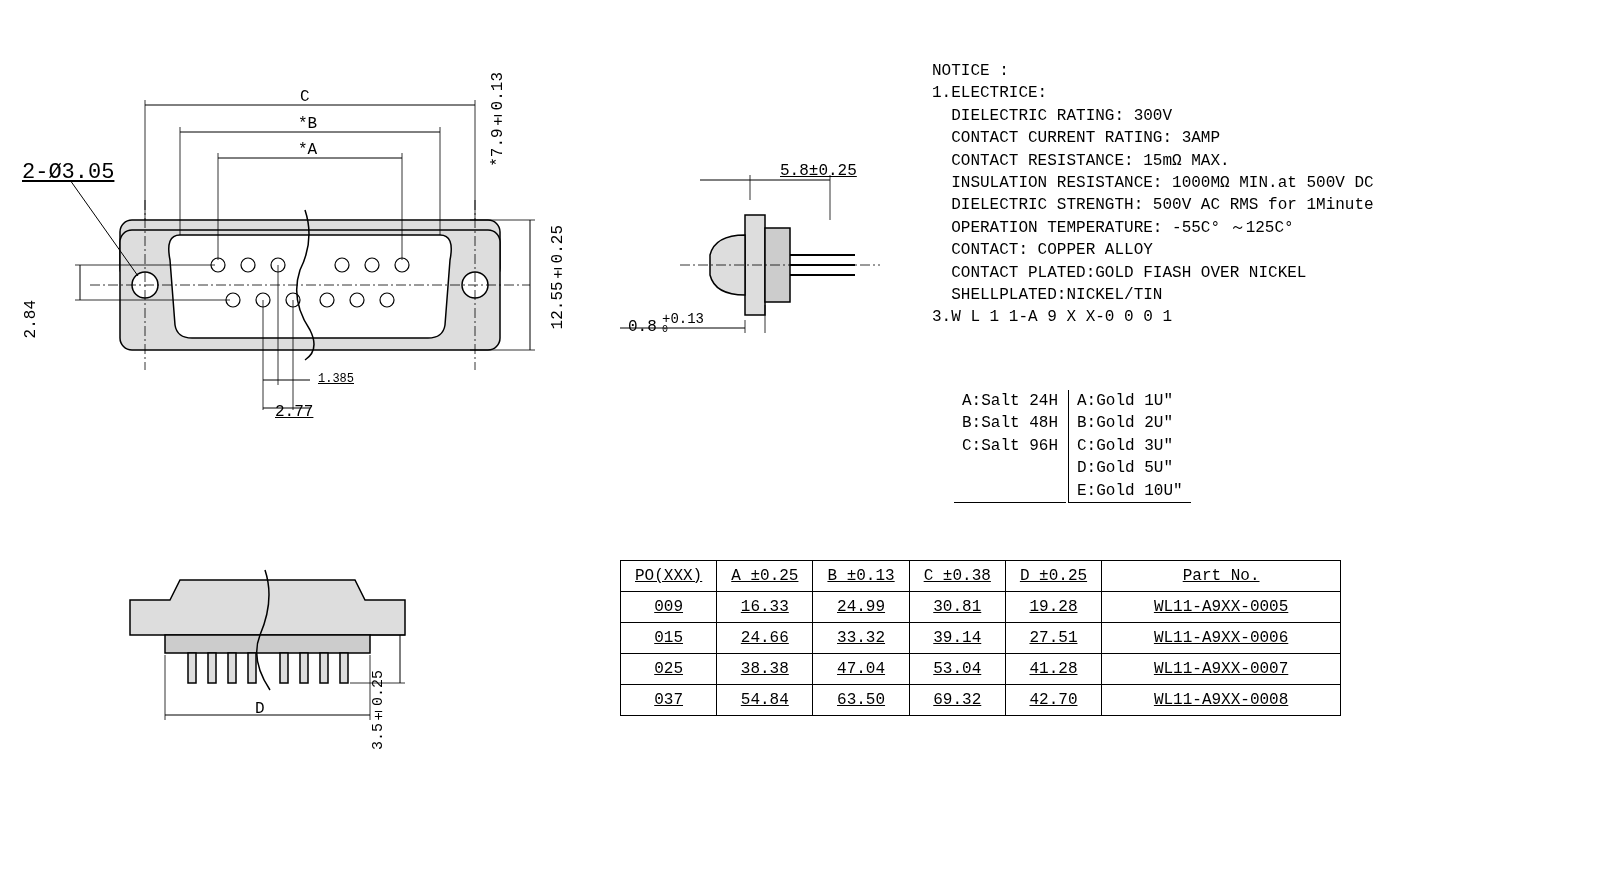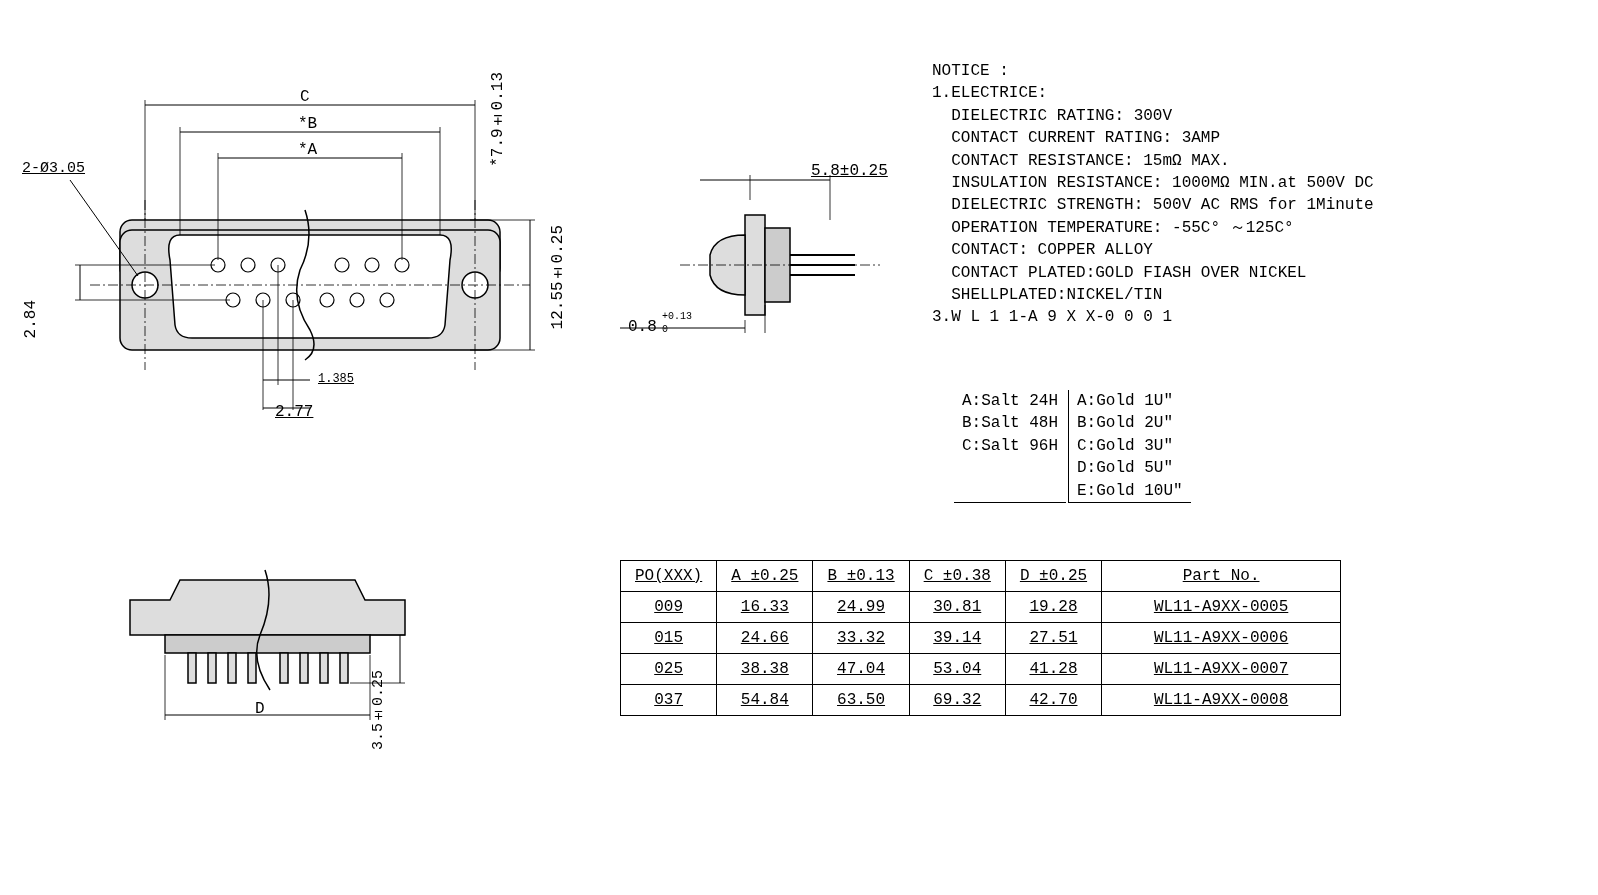--- a/index.html
+++ b/index.html
@@ -129,21 +129,21 @@
 
   <line x1="30" y1="195" x2="30" y2="230" stroke="#000" stroke-width="1"></line>
   <line x1="25" y1="195" x2="165" y2="195" stroke="#000" stroke-width="0.8"></line>
   <line x1="25" y1="230" x2="180" y2="230" stroke="#000" stroke-width="0.8"></line>
 </svg>
 <span class="label" style="left:300px; top:88px; font-size:16px;">C</span>
 <span class="label" style="left:298px; top:115px; font-size:16px;">*B</span>
 <span class="label" style="left:298px; top:141px; font-size:16px;">*A</span>
 <span class="label vert" style="left:489px; top:72px; font-size:16px;">*7.9±0.13</span>
 <span class="label vert" style="left:549px; top:225px; font-size:16px;">12.55±0.25</span>
-<span class="label" style="left:22px; top:160px; font-size:15px; text-decoration:underline;">2-Ø3.05</span>
+<span class="label" style="left:22px; top:160px; font-size:22px; text-decoration:underline;">2-Ø3.05</span>
 <span class="label vert" style="left:22px; top:300px; font-size:16px;">2.84</span>
 <span class="label" style="left:318px; top:372px; font-size:12px; text-decoration:underline;">1.385</span>
 <span class="label" style="left:275px; top:403px; font-size:16px; text-decoration:underline;">2.77</span>
 
 <svg width="300" height="220" viewBox="0 0 300 220" style="left:620px; top:160px;">
   <line x1="80" y1="20" x2="210" y2="20" stroke="#000" stroke-width="1"></line>
   <line x1="130" y1="15" x2="130" y2="40" stroke="#000" stroke-width="0.8"></line>
   <line x1="210" y1="15" x2="210" y2="60" stroke="#000" stroke-width="0.8"></line>
 
   <rect x="125" y="55" width="20" height="100" fill="#ddd" stroke="#000" stroke-width="1.5"></rect>
@@ -153,23 +153,23 @@
   <line x1="170" y1="95" x2="235" y2="95" stroke="#000" stroke-width="2"></line>
   <line x1="170" y1="105" x2="235" y2="105" stroke="#000" stroke-width="2"></line>
   <line x1="170" y1="115" x2="235" y2="115" stroke="#000" stroke-width="2"></line>
 
   <line x1="60" y1="105" x2="260" y2="105" stroke="#000" stroke-width="0.8" stroke-dasharray="10 3 2 3"></line>
 
   <line x1="0" y1="168" x2="125" y2="168" stroke="#000" stroke-width="1"></line>
   <line x1="125" y1="160" x2="125" y2="173" stroke="#000" stroke-width="0.8"></line>
   <line x1="145" y1="145" x2="145" y2="173" stroke="#000" stroke-width="0.8"></line>
 </svg>
-<span class="label" style="left:780px; top:162px; font-size:16px; text-decoration:underline;margin-left:31px;">5.8±0.25</span>
+<span class="label" style="left:780px; top:162px; font-size:16px; text-decoration:underline;">5.8±0.25</span>
 <span class="label" style="left:628px; top:318px; font-size:16px;">0.8</span>
-<span class="label" style="left:662px; top:311px; font-size:10px;">+0.13</span>
+<span class="label" style="left:662px; top:311px; font-size:14px;">+0.13</span>
 <span class="label" style="left:662px; top:324px; font-size:10px;">0</span>
 
 <svg width="340" height="220" viewBox="0 0 340 220" style="left:110px; top:550px;">
   <path d="M60 50 L70 30 L245 30 L255 50 L295 50 L295 85 L20 85 L20 50 Z" fill="#ddd" stroke="#000" stroke-width="1.5"></path>
   <rect x="55" y="85" width="205" height="18" fill="#ccc" stroke="#000" stroke-width="1.5"></rect>
 
   <g stroke="#000" stroke-width="1.5" fill="#ddd">
     <rect x="78" y="103" width="8" height="30"></rect>
       <rect x="98" y="103" width="8" height="30"></rect>
       <rect x="118" y="103" width="8" height="30"></rect>

